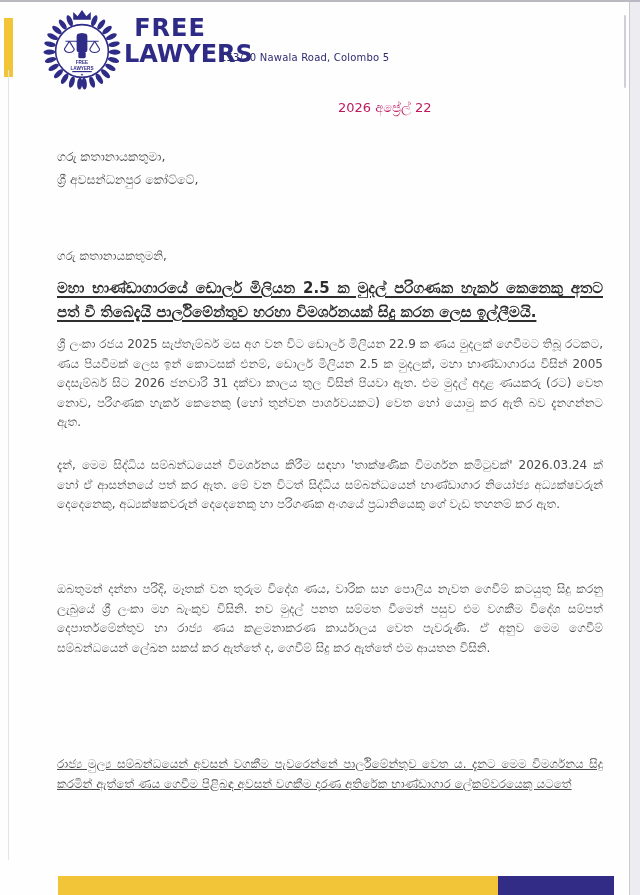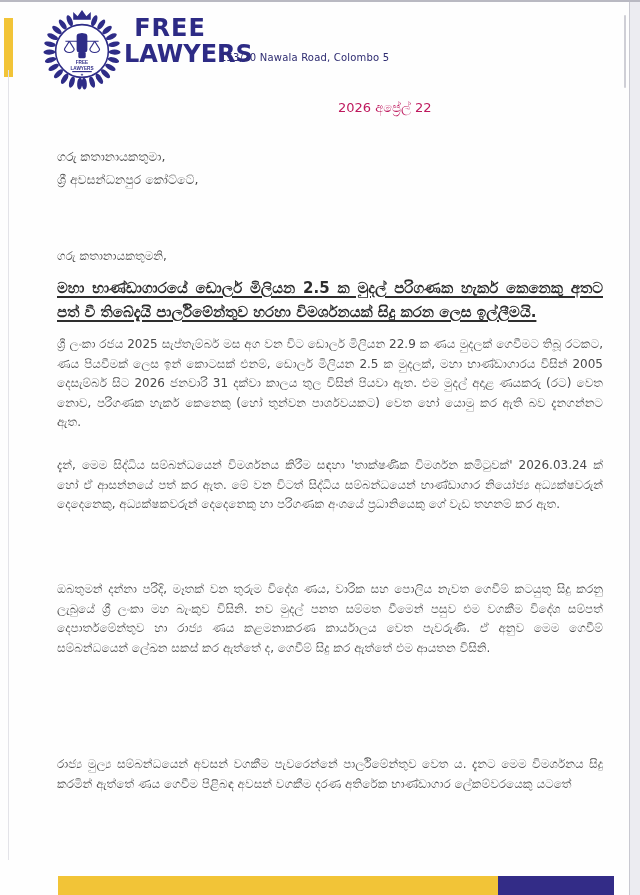--- a/index.html
+++ b/index.html
@@ -31,21 +31,21 @@
   .subject{
     position:absolute;left:57px;top:276px;width:546px;
     font-size:15px;line-height:24px;font-weight:bold;color:#2e2e2e;
     text-decoration:underline;text-underline-offset:3px;text-decoration-thickness:1.5px;
     text-align:justify;
   }
   .para{
     position:absolute;left:57px;width:546px;
     font-size:12px;line-height:19.5px;color:#4b4b4b;text-align:justify;
   }
-  .p1{top:335px;} .p2{top:428px;margin-top:28px;} .p3{top:580px;} .p4{top:661px;} .p5{top:755px;}
+  .p1{top:335px;} .p2{top:428px;margin-top:28px;} .p3{top:580px;} .p4{top:661px;} .p5{top:755px;text-decoration:underline;}
 
   
   .bar-yellow{position:absolute;left:58px;top:876px;width:440px;height:19px;background:#f2c437;}
   .bar-blue{position:absolute;left:498px;top:876px;width:116px;height:19px;background:#332c87;}
 </style>
 </head>
 <body>
 
 <div class="page">
 

